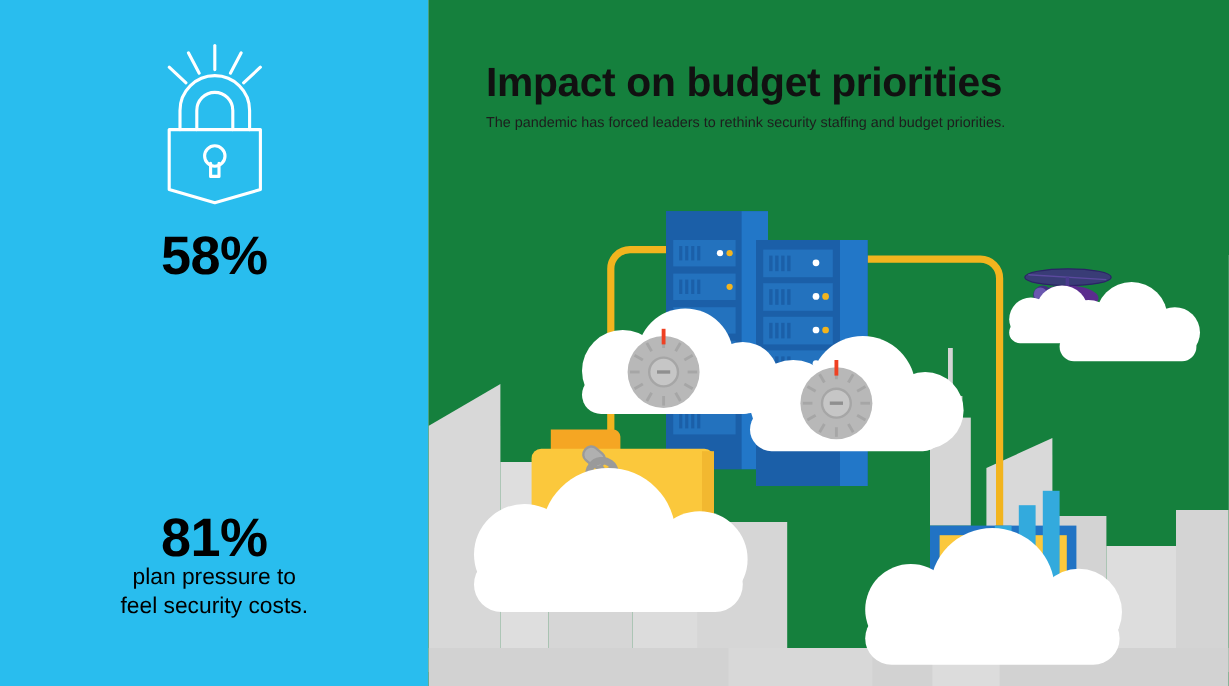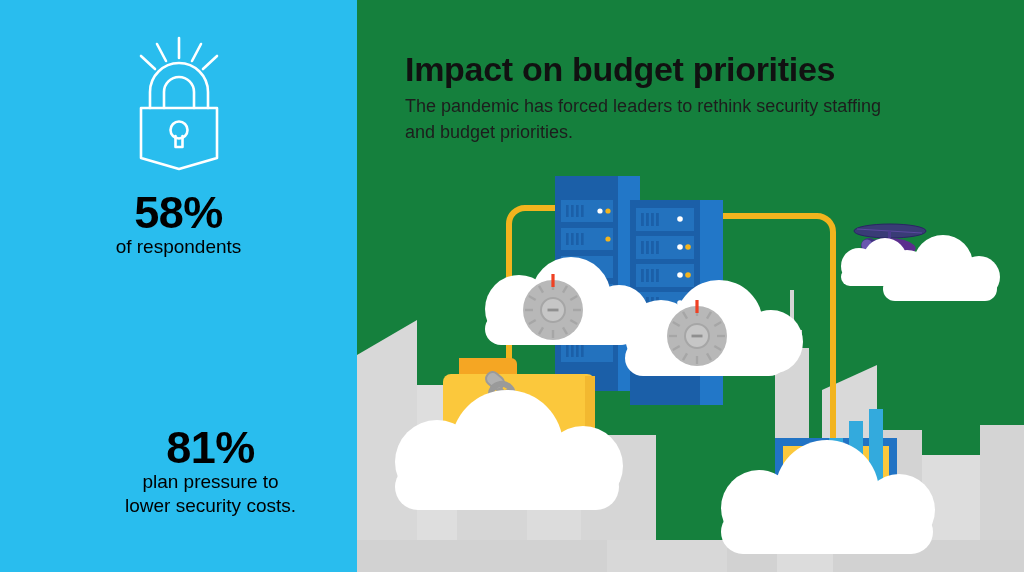--- a/index.html
+++ b/index.html
@@ -10,28 +10,28 @@
   #left-panel{position:absolute;left:0;top:0;width:357px;height:572px;background:#29bdee;}
   #lock-icon-wrap{position:absolute;left:0;top:30px;width:357px;height:150px;}
   #lock-icon-wrap svg{display:block;margin:0 auto;}
 
   .stat-block{position:absolute;left:0;width:357px;text-align:center;color:#000000;}
   .stat-number{font-size:45px;font-weight:bold;line-height:1.0;letter-spacing:-0.5px;}
   .stat-line{font-size:19px;line-height:1.28;font-weight:500;}
 
   #stat-0{top:190px;}
   #stat-1{top:300px;}
-  #stat-2{top:425px;padding-left:32px;}
+  #stat-2{top:425px;}
 
   
   #right-panel{position:absolute;left:357px;top:0;width:667px;height:572px;background:#15803d;overflow:hidden;padding-left:44px;}
 
   #headings{position:absolute;left:48px;top:50px;width:560px;}
   #title{font-size:34px;font-weight:bold;color:#111111;line-height:1.12;letter-spacing:-0.3px;margin:0;}
-  #subtitle{font-size:18px;color:#1d1d1d;line-height:1.42;margin:6px 0 0 0;width:510px;}
+  #subtitle{font-size:12px;color:#1d1d1d;line-height:1.42;margin:6px 0 0 0;width:510px;}
 
   
   #illustration{position:absolute;left:0;top:0;width:667px;height:572px;}
   #illustration svg{position:absolute;left:0;top:0;}
 </style>
 </head>
 <body>
 
 <div id="slide">
 
@@ -52,28 +52,27 @@
 
         <path d="M27 78 H103 V128 L65 139 L27 128 Z"></path>
 
         <circle cx="65" cy="100" r="8.5"></circle>
         <path d="M61.5 106 L61.5 117 H68.5 L68.5 106"></path>
       </svg>
     </div>
 
     <div class="stat-block" id="stat-0">
       <div class="stat-number">58%</div>
-      <div class="stat-line">of respondents</div>
     </div>
 
 
     <div class="stat-block" id="stat-2">
       <div class="stat-number">81%</div>
       <div class="stat-line">plan pressure to</div>
-      <div class="stat-line">lower security costs.</div>
+      <div class="stat-line">feel security costs.</div>
     </div>
 
   </div>
 
   <div id="right-panel">
 
     <div id="illustration">
       <svg width="667" height="572" viewBox="0 0 667 572">
 
         <g opacity="1">

